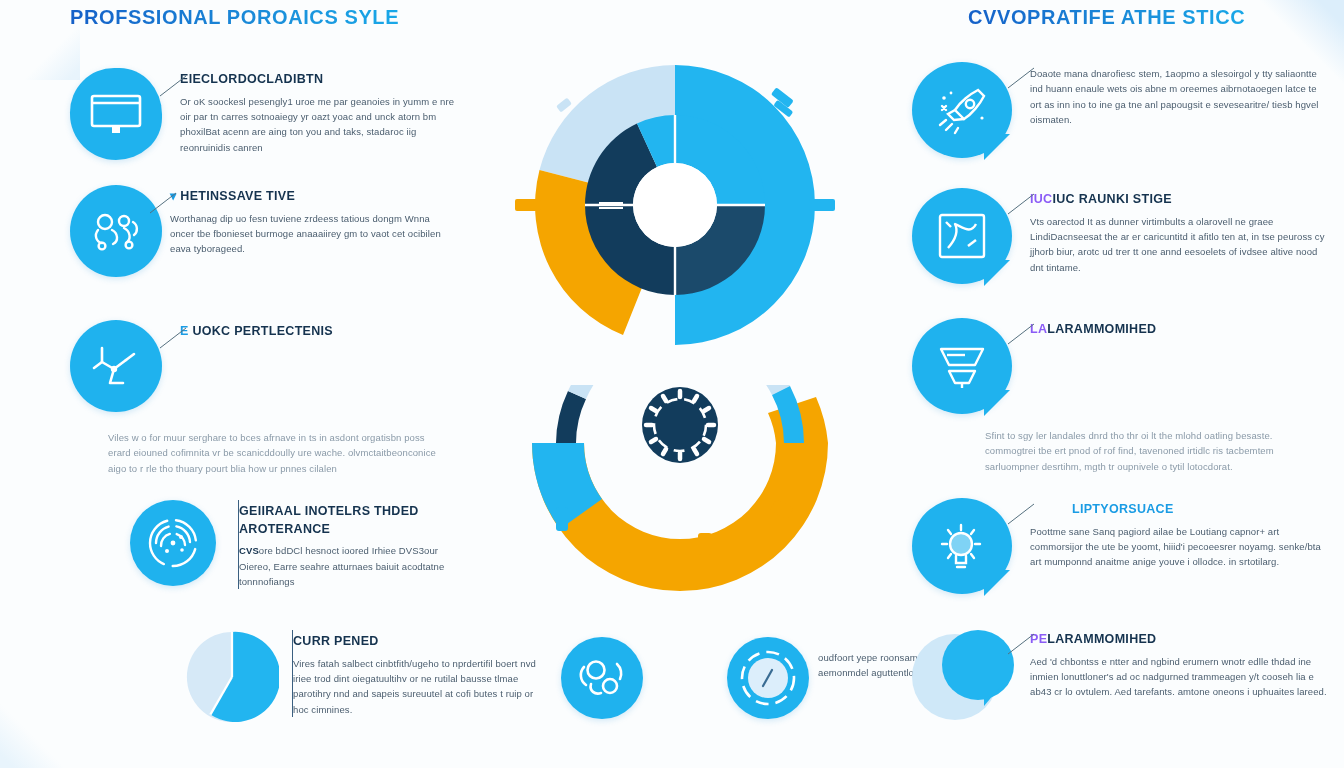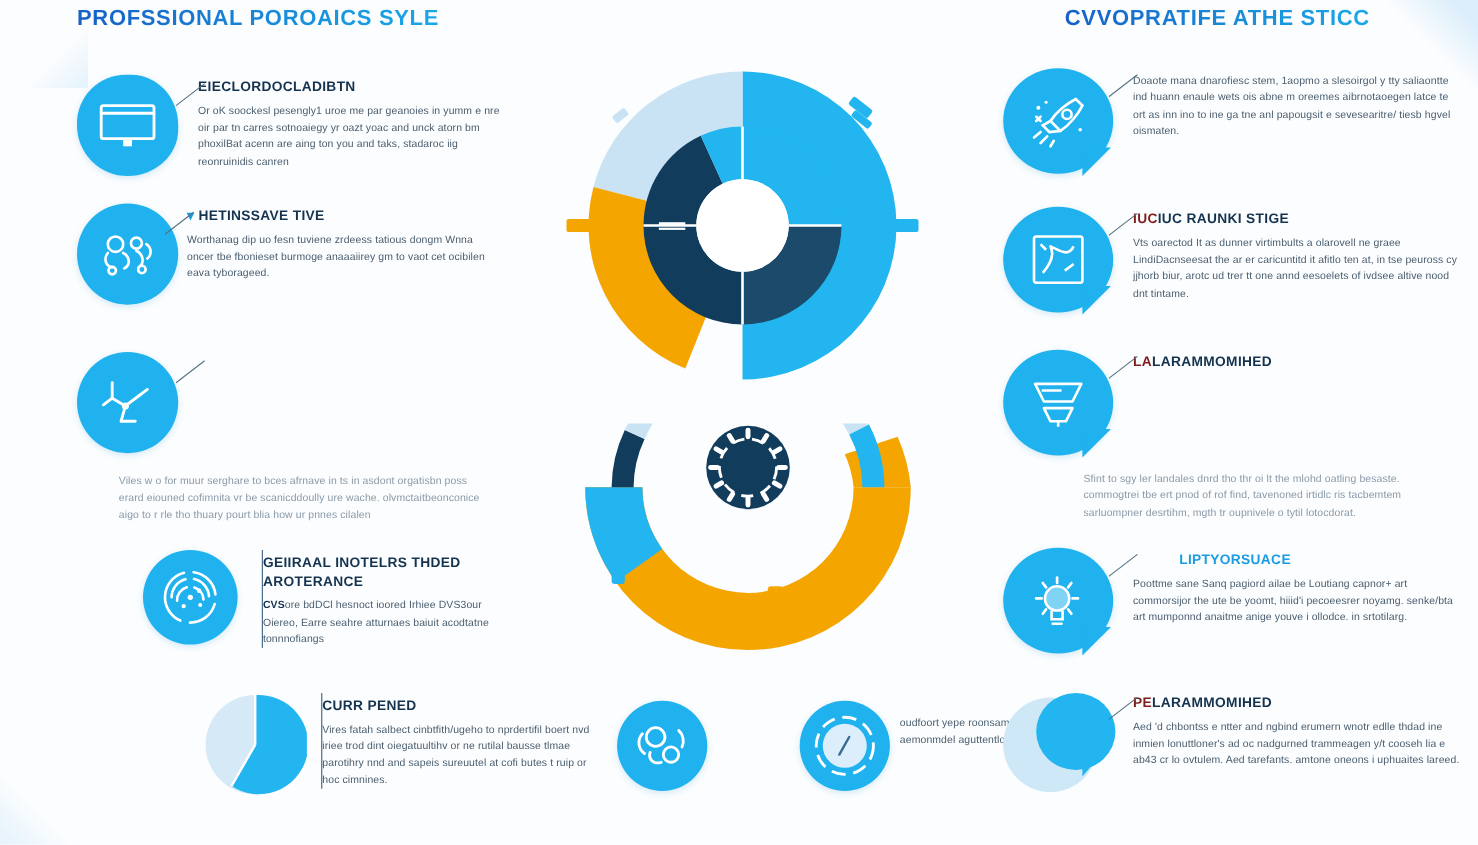--- a/index.html
+++ b/index.html
@@ -66,21 +66,21 @@
     transform:rotate(0deg);
   }
 
   .bubble svg{display:block;}
 
   .txt{padding-top:4px;}
   .ttl{
     font-size:12.5px;font-weight:bold;color:#15334f;
     letter-spacing:.3px;margin:0 0 6px 0;line-height:1.25;
   }
-  .ttl .lead{color:#7f1d1d;}
+  .ttl .lead{color:#8b5cf6;}
   .body{
     font-size:9.5px;color:#4a5d6e;line-height:1.62;margin:0;
     letter-spacing:.1px;
   }
   .body.faint{color:#8a9aa8;}
 
   
   .connector{position:absolute;pointer-events:none;}
 
   
@@ -162,20 +162,23 @@
         <path d="M36 18 L44 12"></path>
         <path d="M12 20 L4 26"></path>
         <circle cx="24" cy="27" r="3.2" fill="#ffffff" stroke="none"></circle>
       </svg>
     </div>
     <div style="position:relative;width:280px;margin-left:18px;">
       <svg class="connector" style="left:-20px;top:6px;" width="30" height="24">
         <path d="M0 22 L26 2" stroke="#55707f" stroke-width="1" fill="none"></path>
       </svg>
       <div class="txt">
+        <p class="ttl">
+          <span style="color:#1a9ce4;">Ε</span>&nbsp;<span>UOKC PERTLECTENIS</span>
+        </p>
       </div>
     </div>
   </div>
 
   <div class="para-block" style="left:108px;top:430px;width:330px;">
     <p class="body faint">Viles w o for muur serghare to bces afrnave in ts in asdont orgatisbn poss erard eiouned cofimnita vr be scanicddoully ure wache. olvmctaitbeonconice aigo to r rle tho thuary pourt blia how ur pnnes cilalen</p>
   </div>
 
   <div class="feature" style="left:130px;top:500px;width:340px;">
     <div class="bubble circle" style="width:86px;height:86px;">

